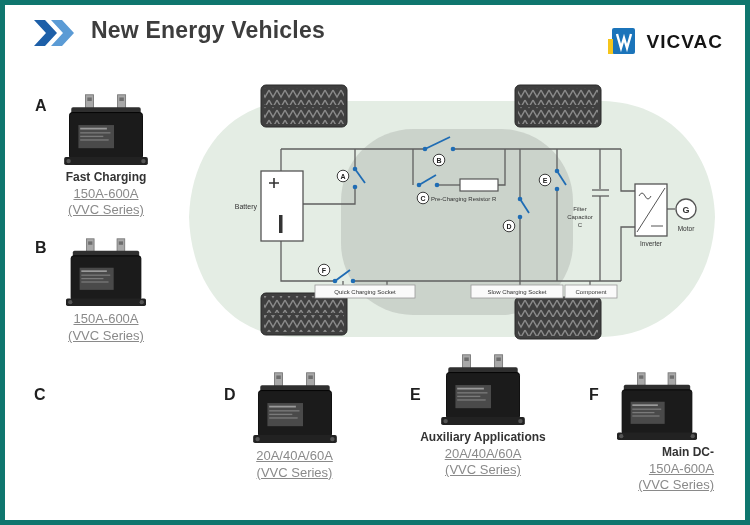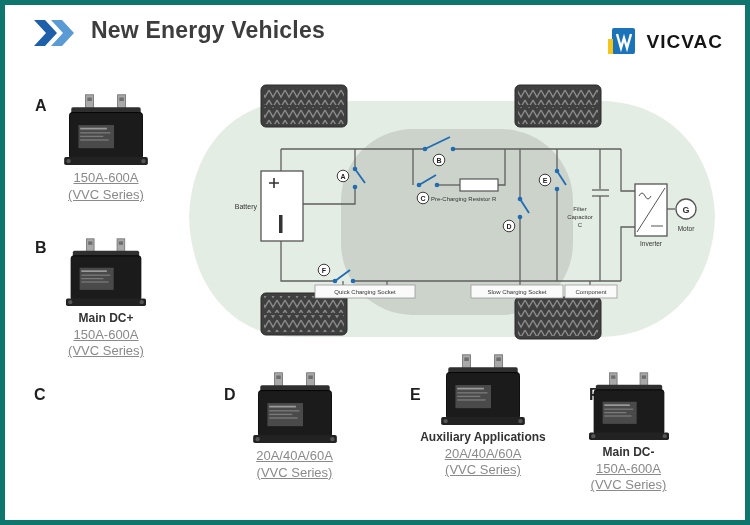--- a/index.html
+++ b/index.html
@@ -209,30 +209,30 @@
         <text x="418" y="215" font-size="6" fill="#333" text-anchor="middle">Component</text>
       </g>
     </svg>
   </div>
 
   <span class="pletter" style="left:30px;top:92px;">A</span>
   <div class="product" style="left:45px;top:88px;width:112px;">
     <svg class="pimg" viewBox="0 0 94 82" width="84" height="73">
         <use href="#relay"></use>
       </svg>
+    <div class="pname">Fast Charging</div>
     <div class="pmeta">150A-600A</div>
     <div class="pmeta">(VVC Series)</div>
   </div>
 
   <span class="pletter" style="left:30px;top:234px;">B</span>
   <div class="product" style="left:45px;top:232px;width:112px;">
     <svg class="pimg" viewBox="0 0 94 82" width="80" height="70">
         <use href="#relay"></use>
       </svg>
-    <div class="pname">Main DC+</div>
     <div class="pmeta">150A-600A</div>
     <div class="pmeta">(VVC Series)</div>
   </div>
 
   <span class="pletter" style="left:29px;top:381px;">C</span>
 
   <span class="pletter" style="left:219px;top:381px;">D</span>
   <div class="product" style="left:232px;top:366px;width:115px;">
     <svg class="pimg" viewBox="0 0 94 82" width="84" height="73">
         <use href="#relay"></use>
@@ -245,21 +245,21 @@
   <div class="product" style="left:412px;top:348px;width:132px;">
     <svg class="pimg" viewBox="0 0 94 82" width="84" height="73">
         <use href="#relay"></use>
       </svg>
     <div class="pname">Auxiliary Applications</div>
     <div class="pmeta">20A/40A/60A</div>
     <div class="pmeta">(VVC Series)</div>
   </div>
 
   <span class="pletter" style="left:584px;top:381px;">F</span>
-  <div class="product" style="left:566px;top:366px;width:115px;">
+  <div class="product" style="left:594px;top:366px;width:115px;text-align:right;">
     <svg class="pimg" viewBox="0 0 94 82" width="80" height="70">
         <use href="#relay"></use>
       </svg>
     <div class="pname">Main DC-</div>
     <div class="pmeta">150A-600A</div>
     <div class="pmeta">(VVC Series)</div>
   </div>
 
 </div>
 

